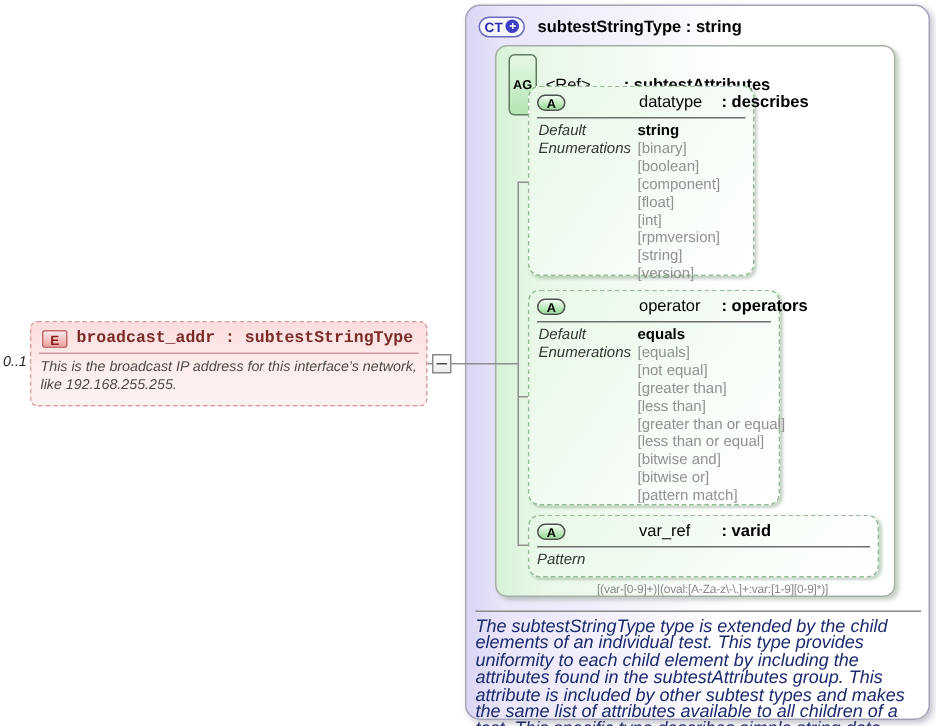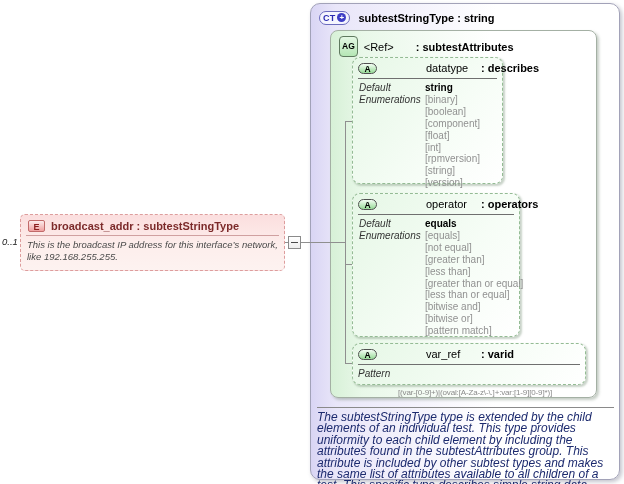--- a/index.html
+++ b/index.html
@@ -17,21 +17,21 @@
     border:1px dashed #dd9d9d; border-radius:5px;
     background:linear-gradient(#fbdede 0%, #fdeeec 55%, #fdf2f0 100%);
   }
   .elem-header { display:flex; align-items:center; gap:6px; padding:5px 7px 3px 7px; }
   .badge-e {
     display:inline-block; width:17px; height:12px; line-height:12px; text-align:center;
     font-size:9px; font-weight:bold; color:#8b2020;
     border:1px solid #c16a6a; border-radius:2px;
     background:linear-gradient(#fcecec,#efa0a0); flex:0 0 auto;
   }
-  .elem-title { font-size:11px; font-weight:bold; color:#7c2a2a; white-space:nowrap; }
+  .elem-title { font-size:11px; font-weight:bold; color:#7c2a2a; white-space:nowrap;font-family:Liberation Mono, monospace; }
   .elem-sep { border-top:1px solid #d0a0a0; margin:0 5px; }
   .elem-annot { font-style:italic; font-size:9.5px; color:#4a4a4a; padding:3px 6px 0 6px; line-height:11.5px; }
 
   
   .collapse-handle {
     position:absolute; left:288px; top:236px; width:13px; height:13px;
     border:1px solid #8a8a8a; background:linear-gradient(#ffffff,#ededed);
     z-index:10; display:flex; align-items:center; justify-content:center;
   }
   .collapse-handle .dash { width:7px; height:1px; background:#4a4a4a; }
@@ -63,21 +63,21 @@
   
   .ag-box {
     position:absolute; left:330px; top:30px; width:267px; height:368px;
     border:1px solid #a4b0a4; border-radius:8px;
     background:linear-gradient(to right,#d7f1d7 0%,#e9f8e9 12%,#ffffff 60%);
     box-shadow:2px 2px 3px rgba(110,130,110,0.4);
   }
   .ag-header { display:flex; align-items:center; gap:6px; padding:5px 8px; }
   .badge-ag {
     font-size:8.5px; font-weight:bold; color:#000; flex:0 0 auto;
-    border:1px solid #5f7a5f; border-radius:4px; padding:4px 2px; line-height:11px;
+    border:1px solid #5f7a5f; border-radius:4px; padding:14px 2px; line-height:11px;
     background:linear-gradient(#e4f8e4,#b5e6b5);
   }
   .ag-ref { font-size:11px; font-weight:normal; min-width:46px; }
   .ag-name { font-size:11px; font-weight:bold; }
 
   
   .attr-box {
     position:absolute; border:1px dashed #94bb94; border-radius:8px;
     background:linear-gradient(125deg,#e6f7e6 0%,#f6fdf6 60%,#ffffff 100%);
     box-shadow:1.5px 1.5px 2px rgba(100,130,100,0.35); z-index:4;

